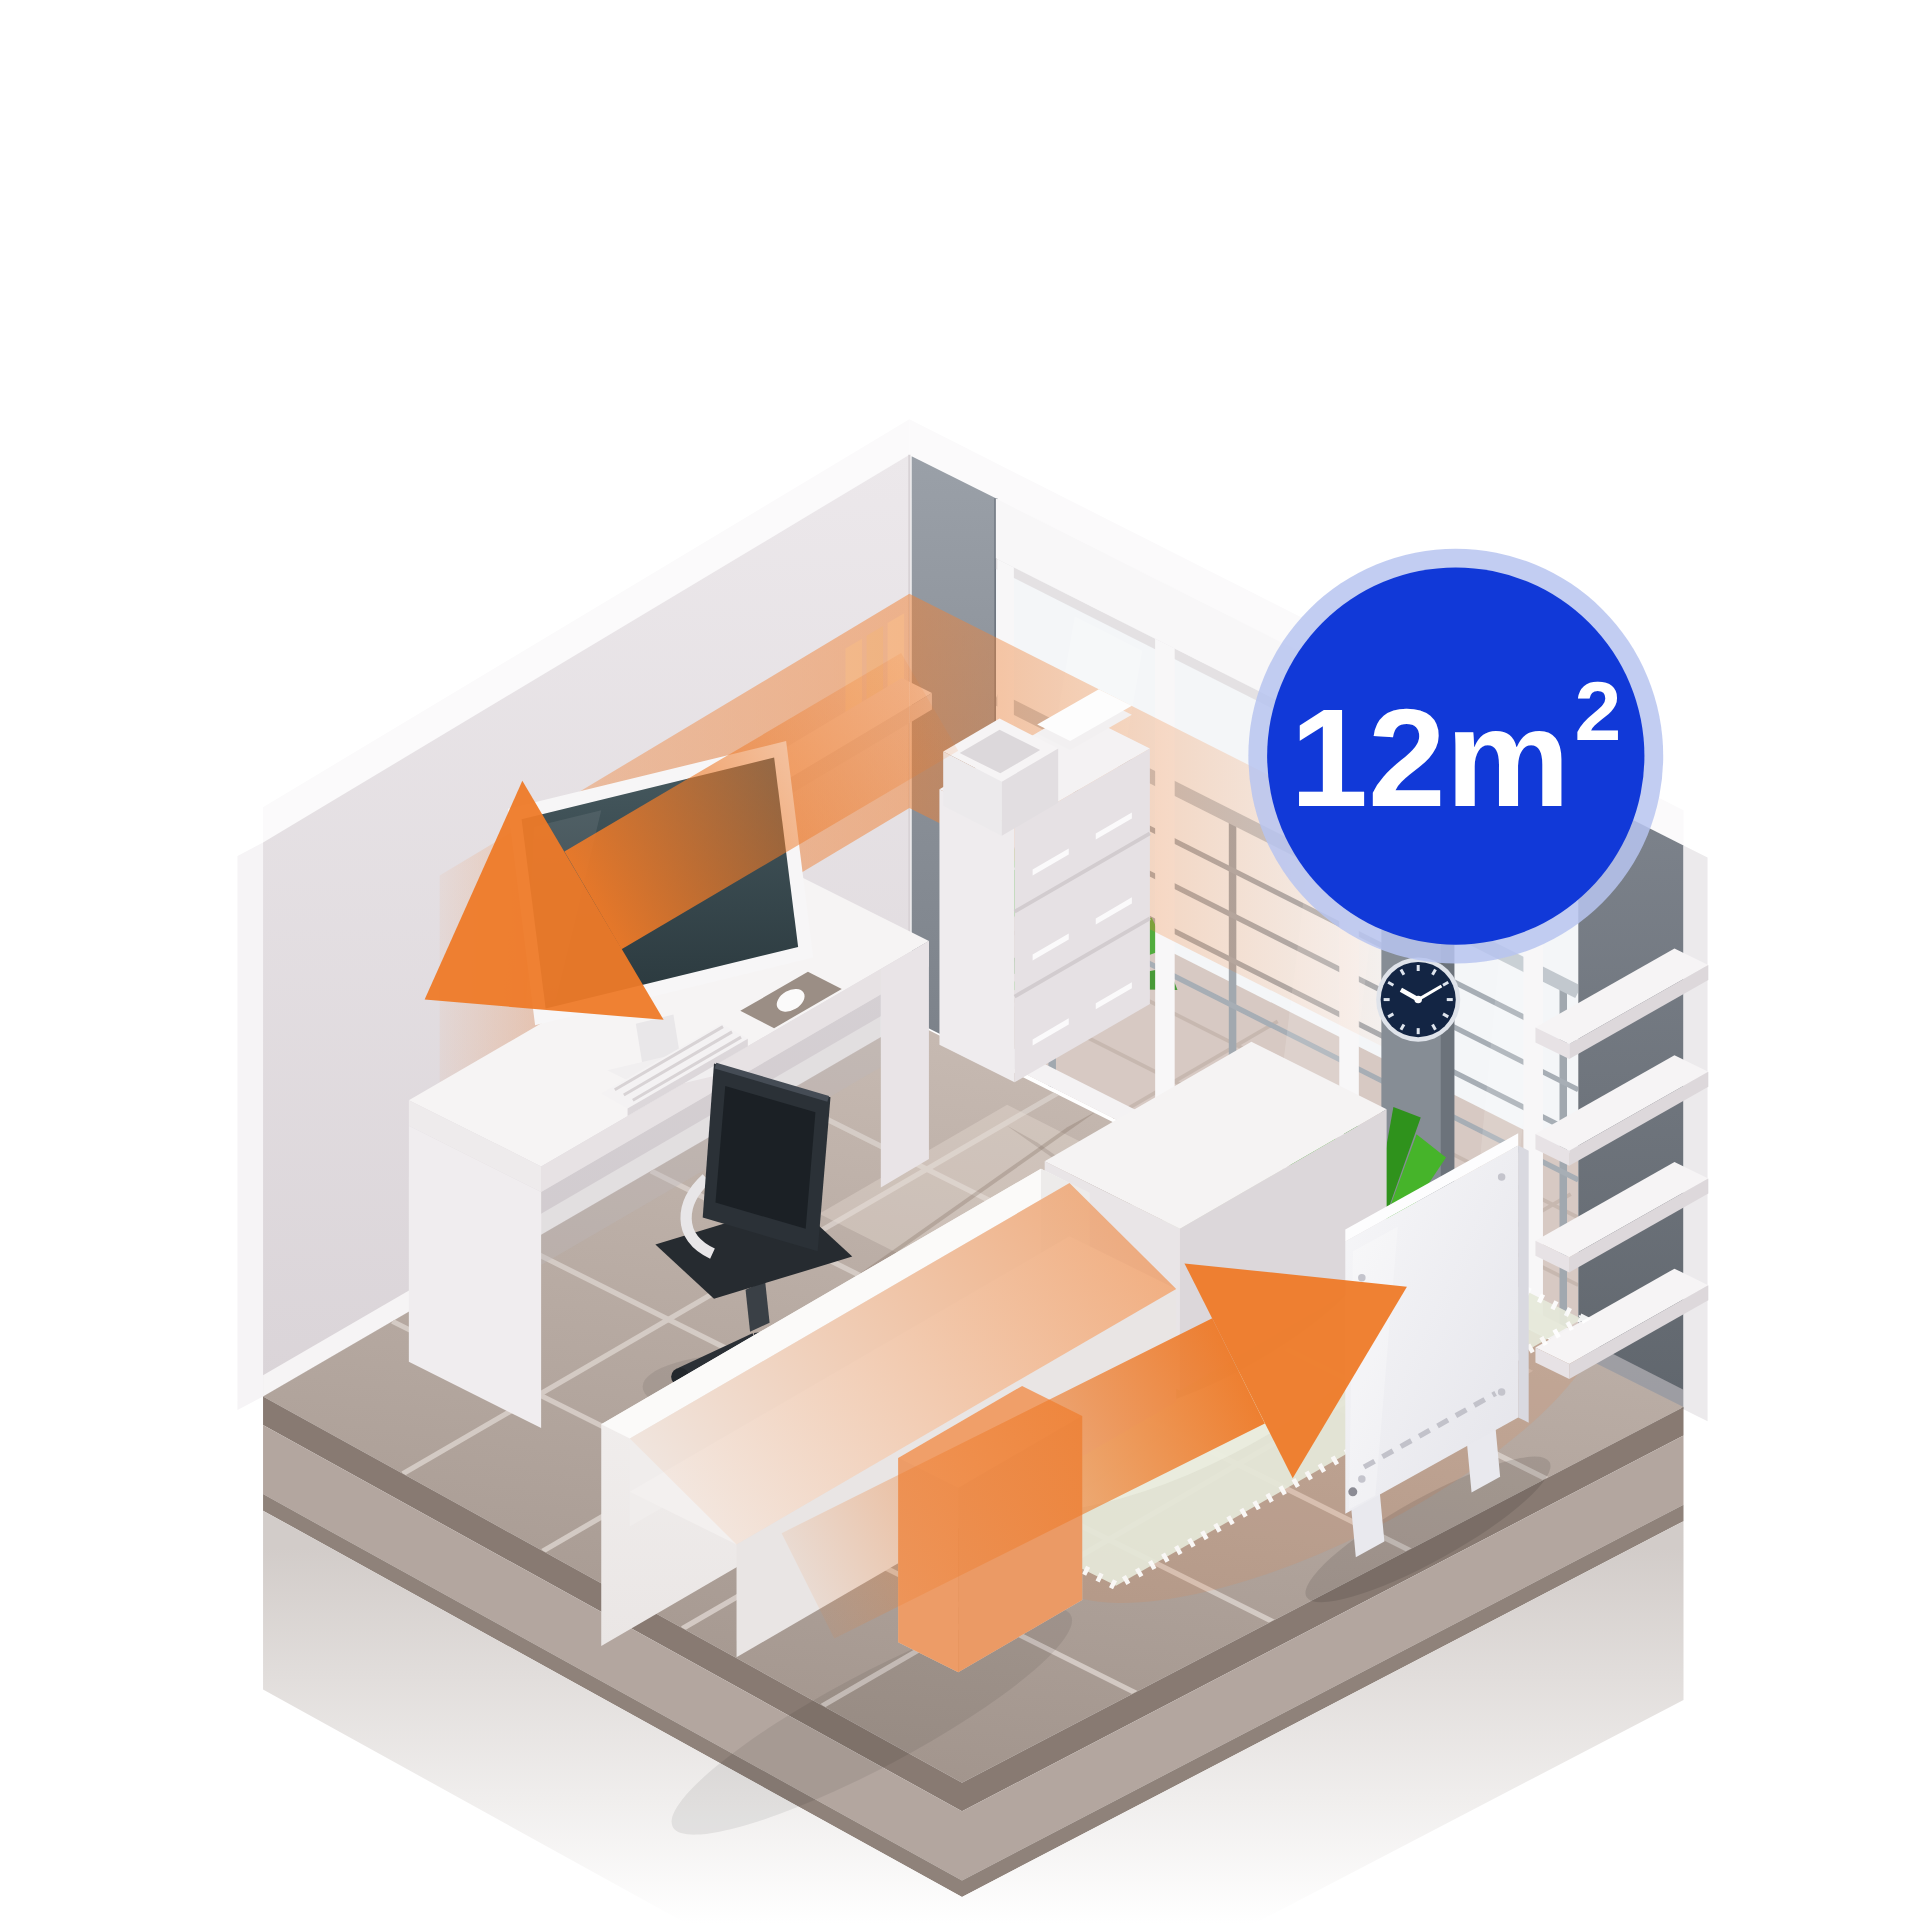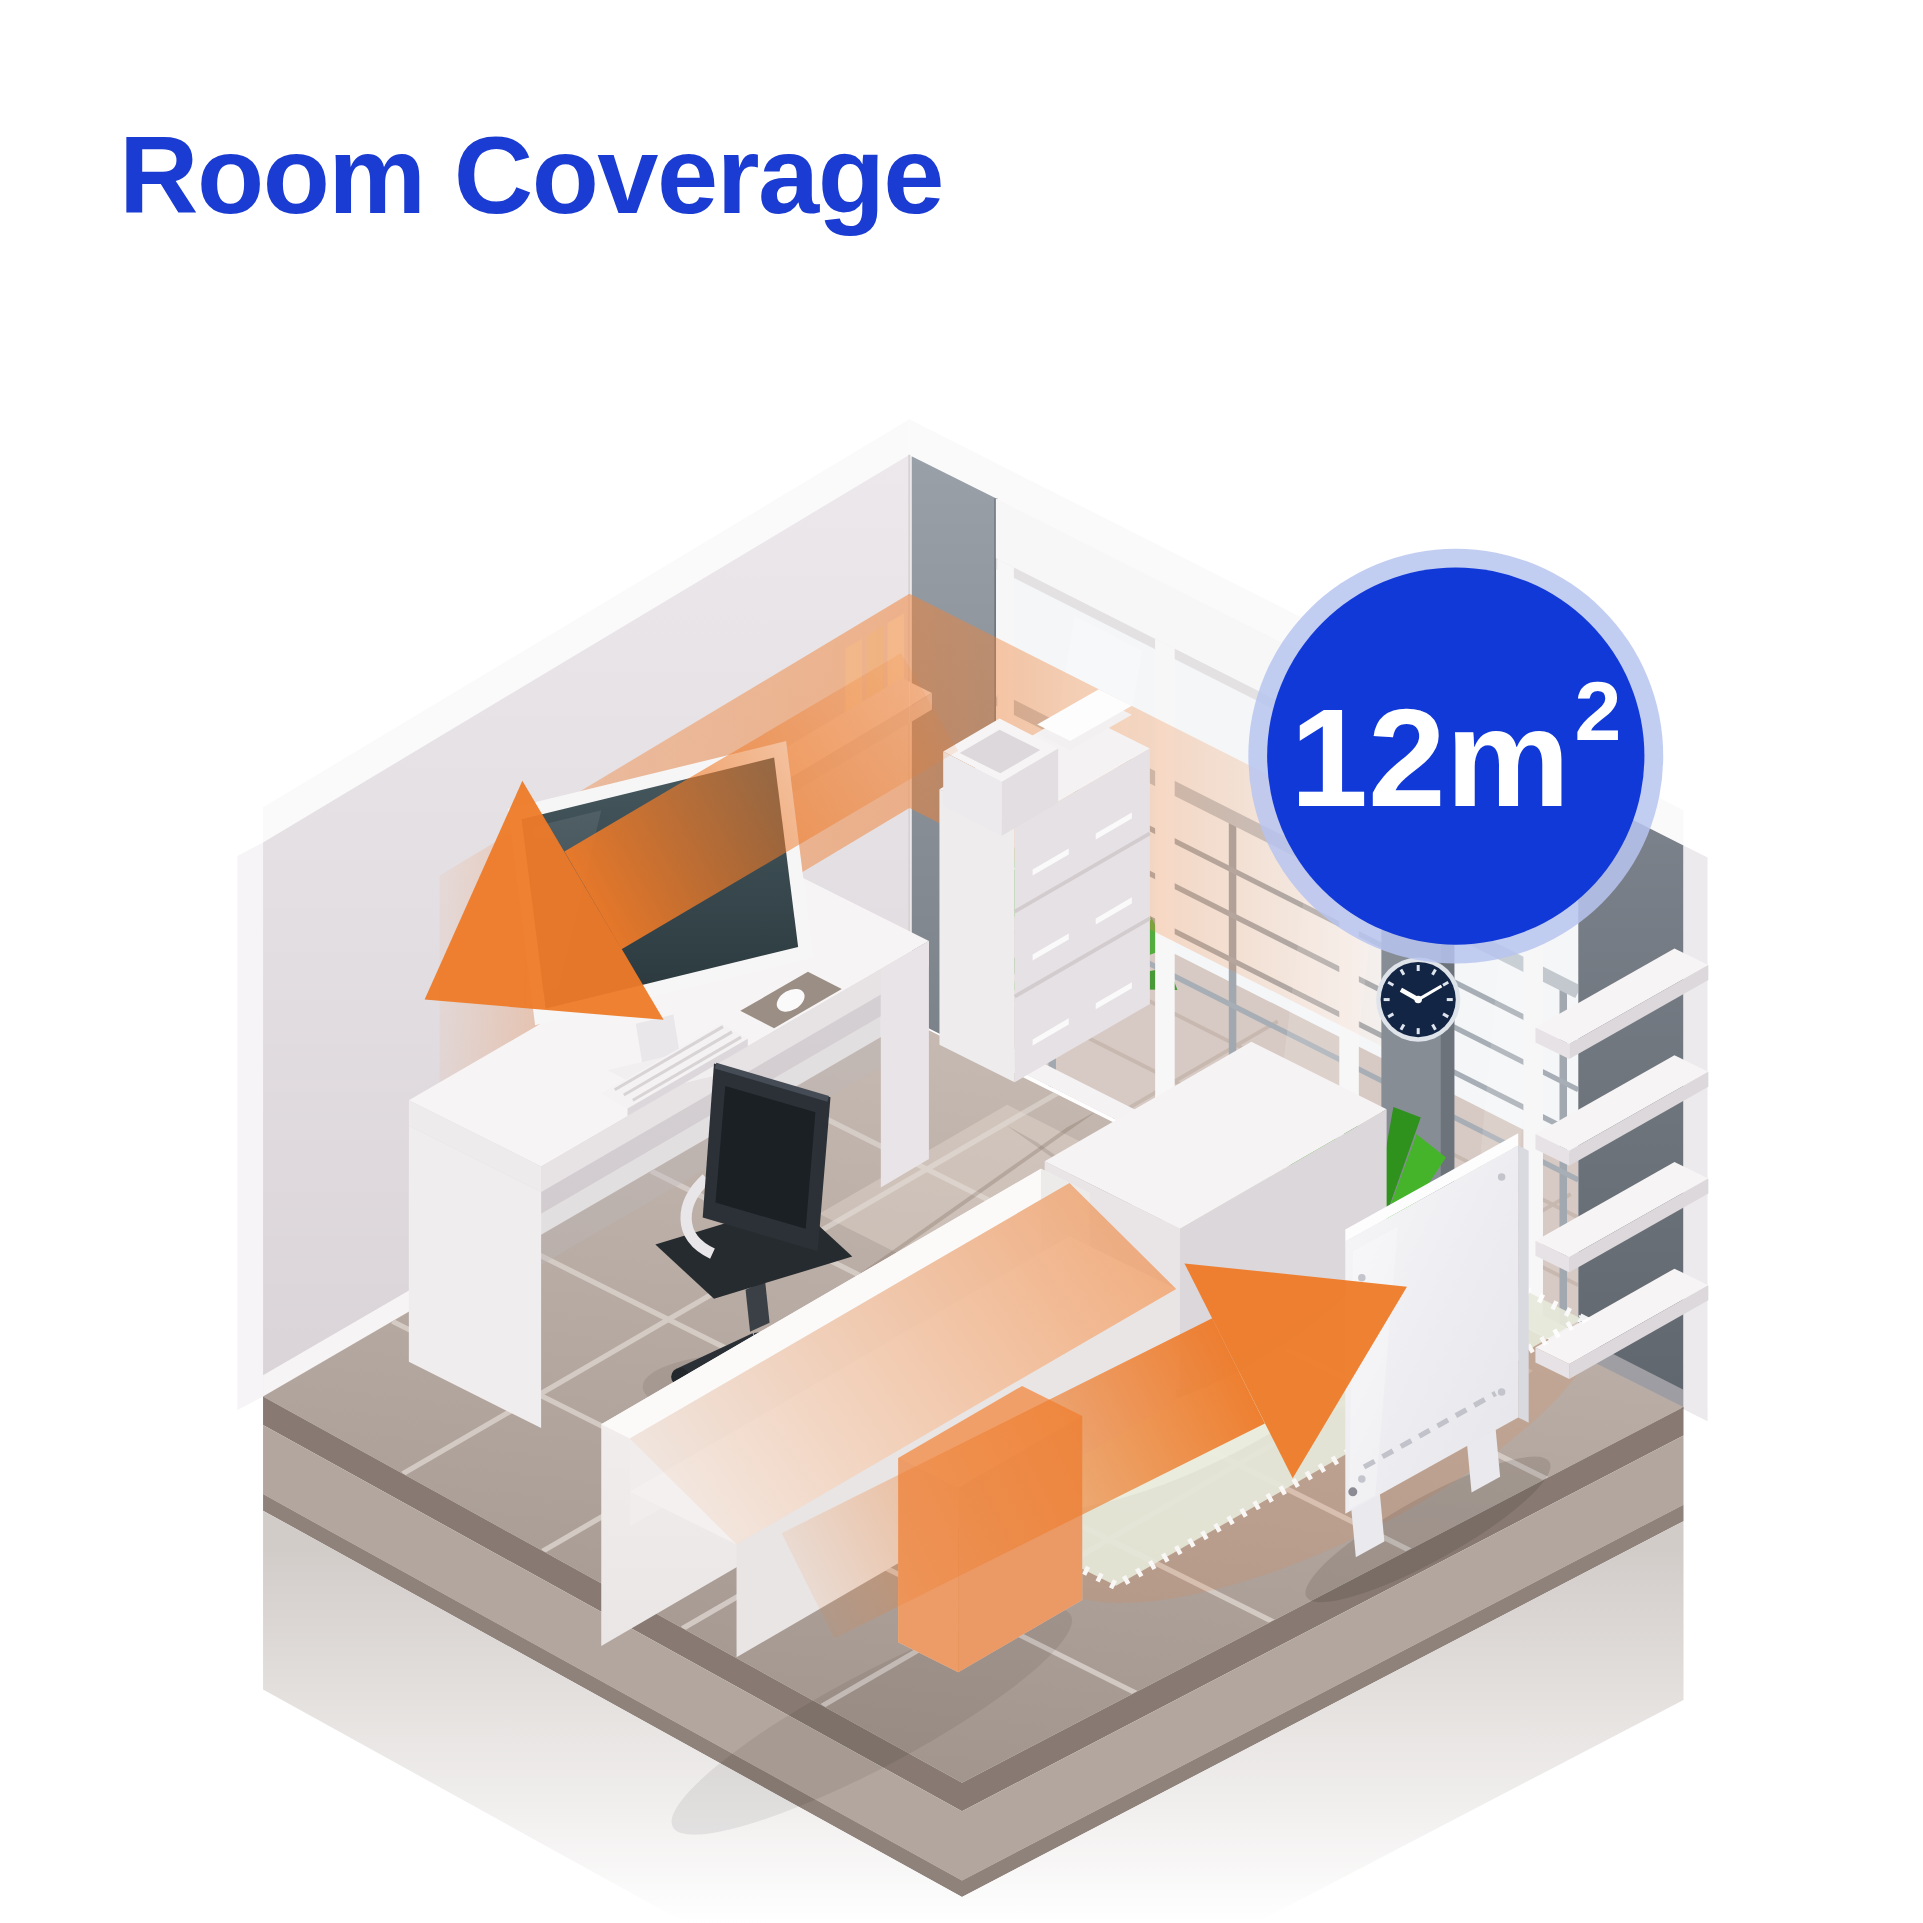--- a/index.html
+++ b/index.html
@@ -15,21 +15,20 @@
   .badge-halo{fill:var(--badge-halo);opacity:.85;}
   .badge-circle{fill:var(--badge-fill);}
   .badge-text{fill:var(--badge-text);font-family:"Liberation Sans",sans-serif;font-weight:bold;}
   .orange-solid{fill:var(--accent-orange);opacity:.95;}
 </style>
 </head>
 <body>
 
 <div class="stage">
 
-  <div class="title">Room Coverage</div>
 
   <svg class="scene" viewBox="0 0 2560 2560" xmlns="http://www.w3.org/2000/svg">
     <defs>
       <linearGradient id="lgWall" x1="0" y1="0" x2="0" y2="1">
         <stop offset="0" stop-color="#ece8eb"></stop>
           <stop offset="1" stop-color="#dad4d8"></stop>
       </linearGradient>
       <linearGradient id="lgColA" x1="0" y1="0" x2="0" y2="1">
         <stop offset="0" stop-color="#9aa0a8"></stop>
           <stop offset="1" stop-color="#7b8189"></stop>

